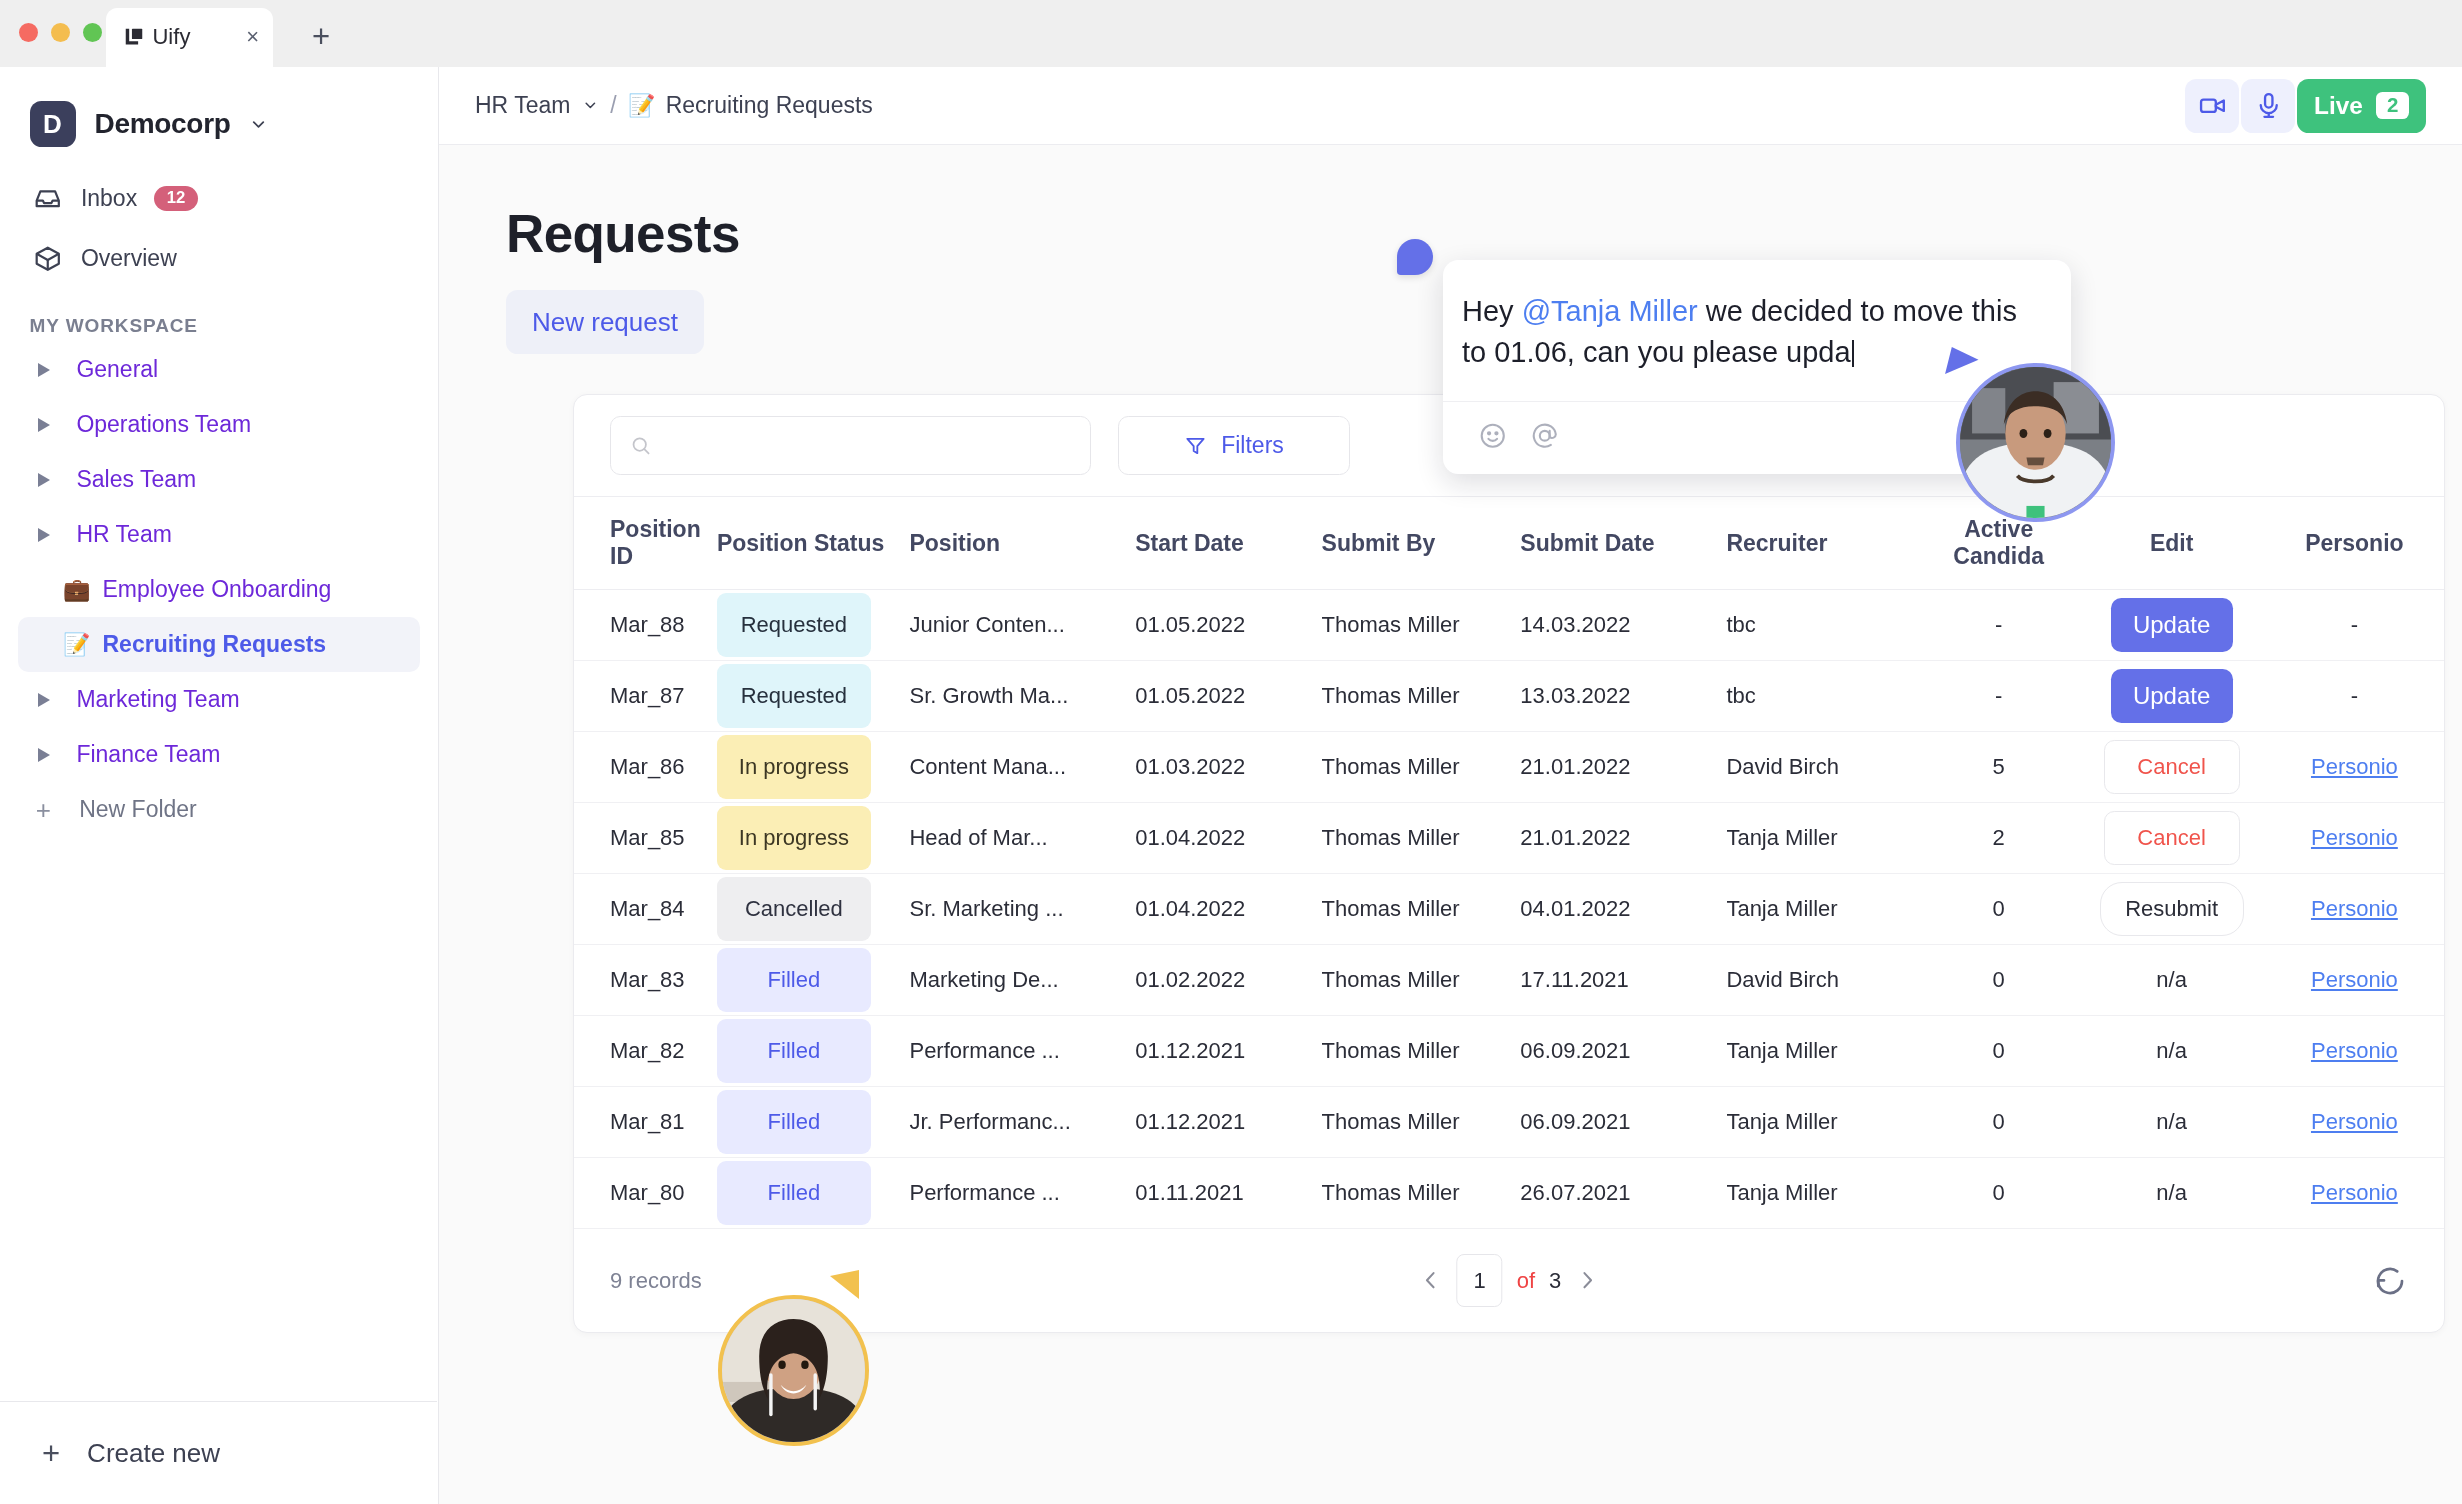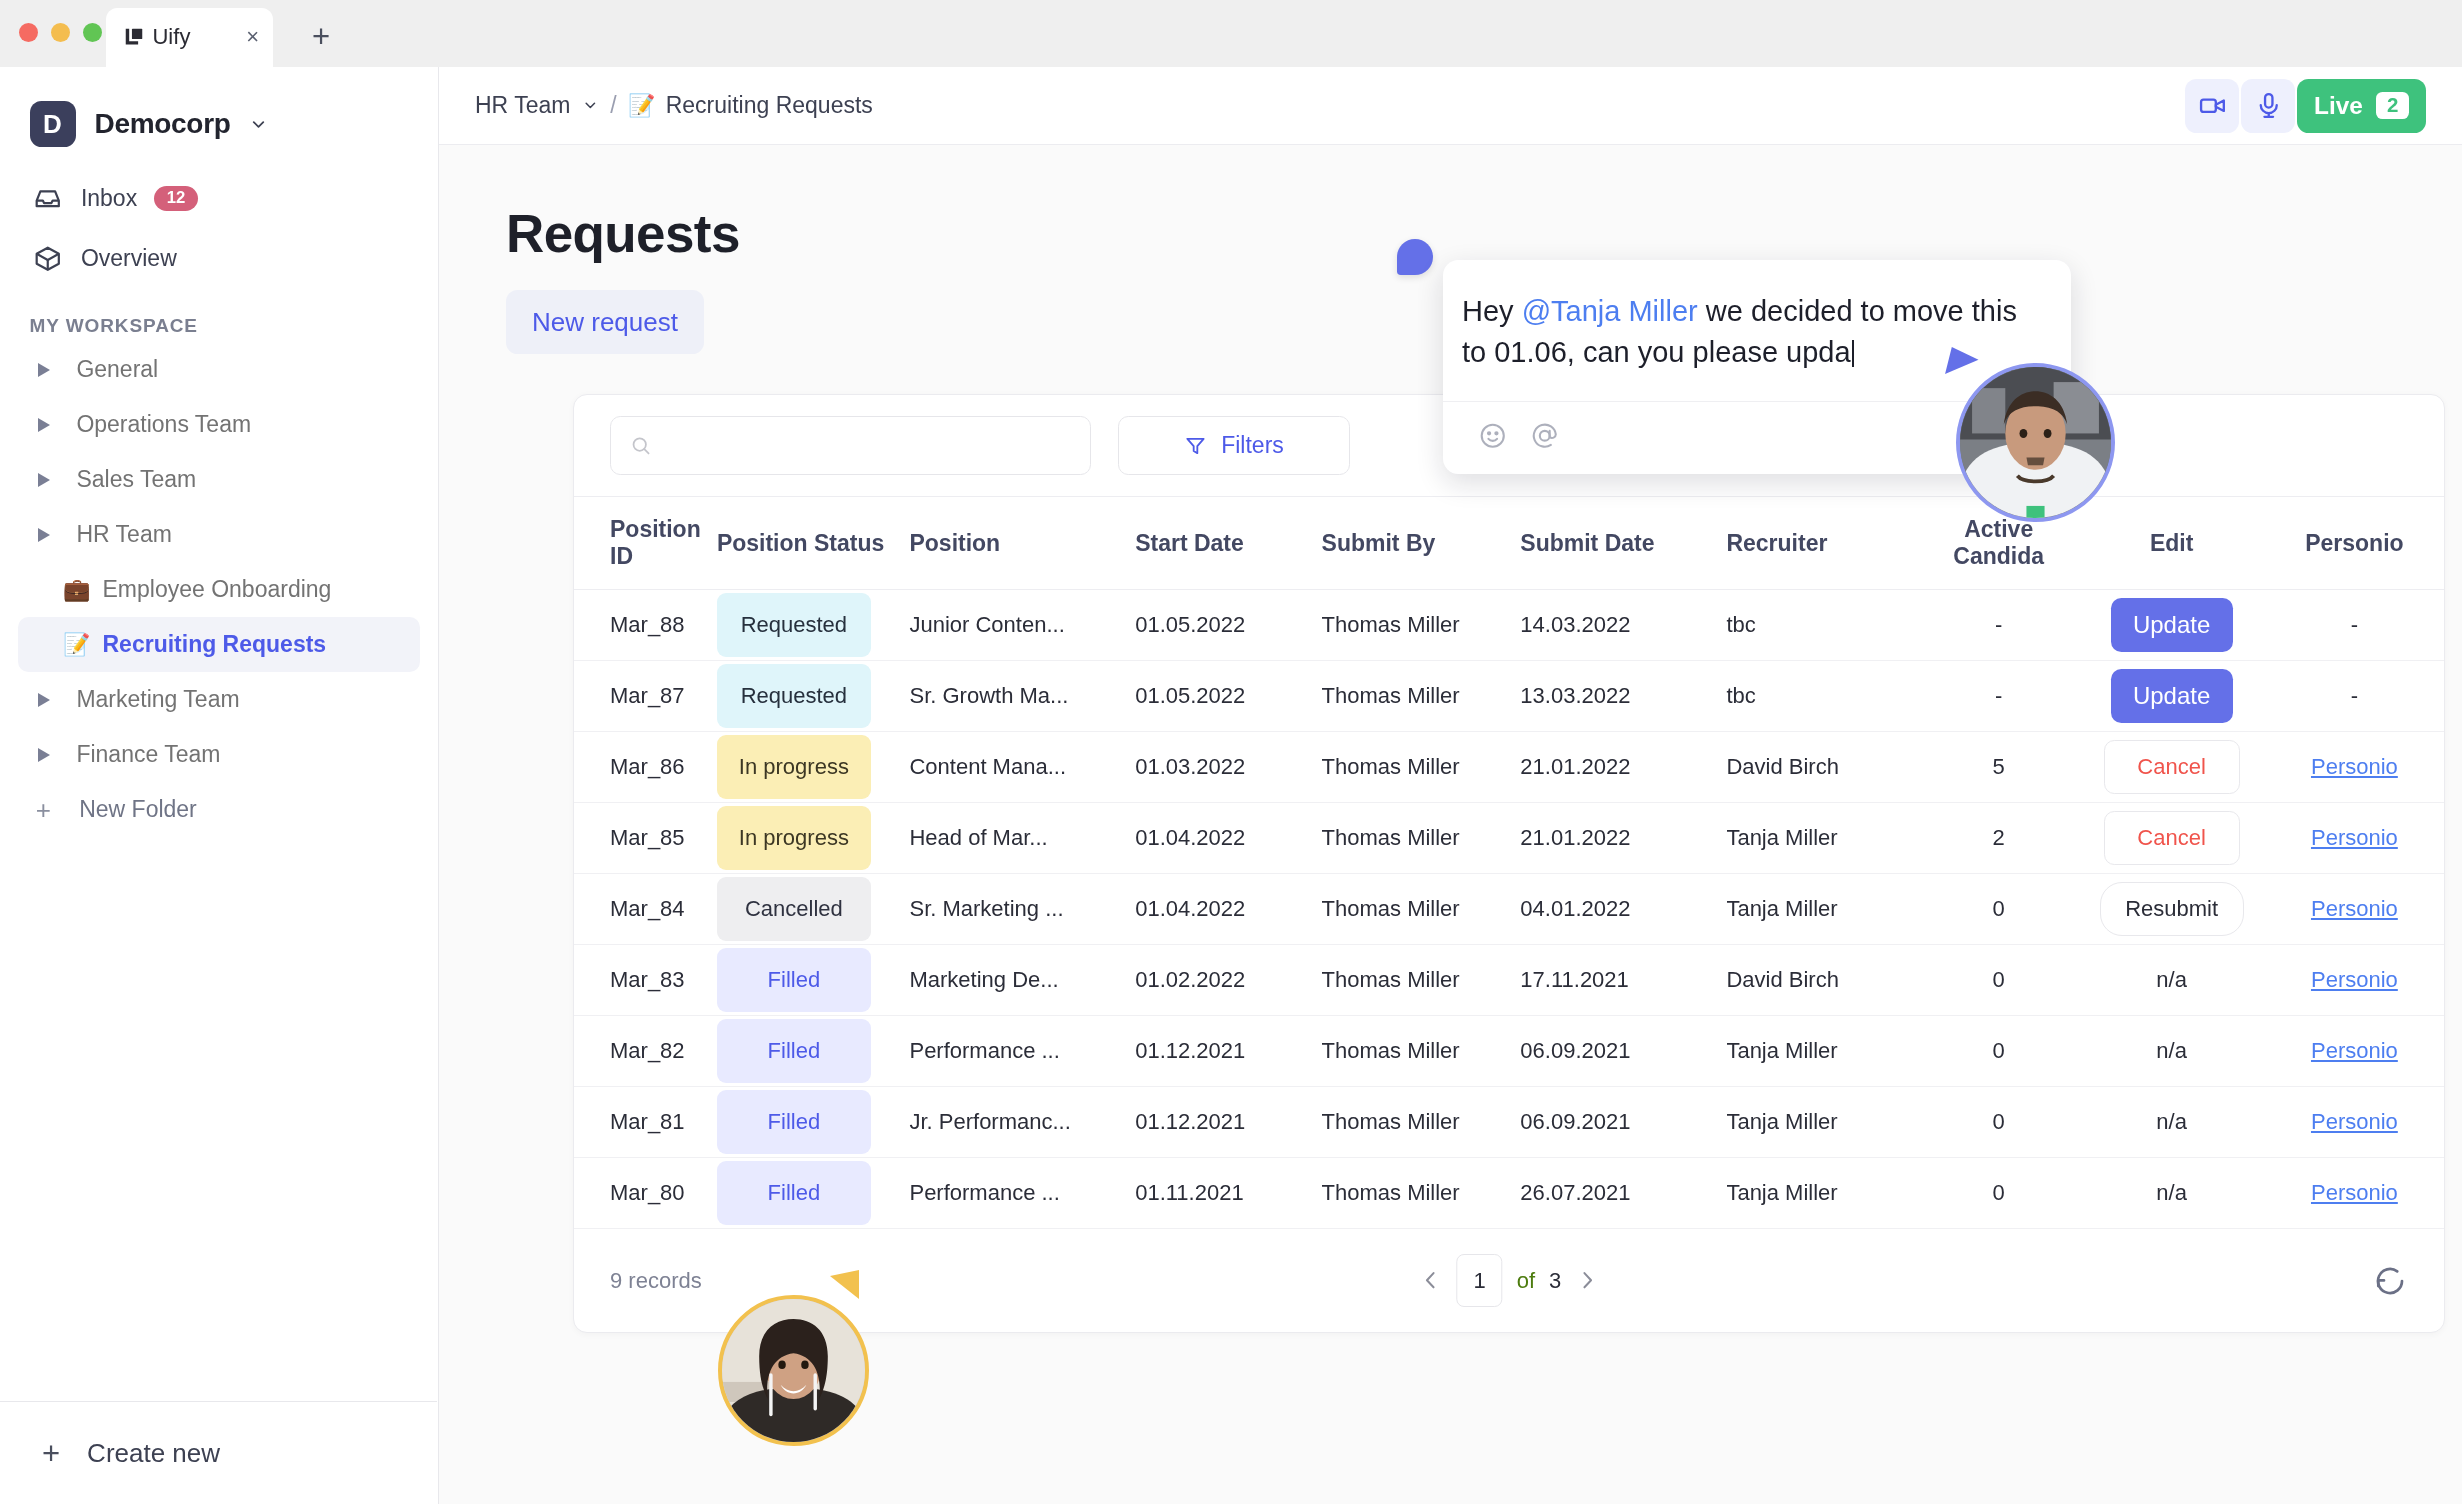--- a/index.html
+++ b/index.html
@@ -124,21 +124,21 @@
     height: 55px; margin: 0 18px; padding: 0 14px;
     border-radius: 10.3px; cursor: pointer;
   }
   .tree-row .tri {
     width: 0; height: 0; flex: none;
     border-left: 12.2px solid #7a7f95;
     border-top: 7.7px solid transparent;
     border-bottom: 7.7px solid transparent;
     margin-left: 6.4px;
   }
-  .tree-row .tree-label { margin-left: 26px; font-size: 23px; color: #737373; }
+  .tree-row .tree-label { margin-left: 26px; font-size: 23px; color: #6d28d9; }
   .tree-row.child { padding-left: 45px; }
   .tree-row.child .emoji { font-size: 22px; flex: none; width: 28px; }
   .tree-row.child .tree-label { margin-left: 11.5px; }
   .tree-row.active { background: #f2f3f9; }
   .tree-row.active .tree-label { color: #4d5ae8; font-weight: 600; }
 
   #new-folder-row {
     display: flex; align-items: center;
     height: 55px; margin: 0 18px; padding: 0 14px; cursor: pointer;
   }
@@ -316,21 +316,21 @@
     margin-left: auto; margin-right: auto;
     display: flex; align-items: center; gap: 14px;
     position: absolute; left: 50%; transform: translateX(-50%);
   }
   .pager-arrow { width: 24.4px; height: 24.4px; cursor: pointer; }
   #page-input-box {
     width: 46px; height: 53px; border: 1.3px solid #e6e6ea; border-radius: 7.7px;
     display: flex; align-items: center; justify-content: center;
     font-size: 22px; color: #2b2d38; cursor: text;
   }
-  #page-of { font-size: 22px; color: #4d7c0f; }
+  #page-of { font-size: 22px; color: #ef4444; }
   #page-total { font-size: 22px; color: #2b2d38; }
   #refresh-button {
     margin-left: auto; width: 36px; height: 36px; cursor: pointer;
   }
 
   
   #comment-cursor-dot {
     position: absolute; left: 1397px; top: 239px;
     width: 36px; height: 36px;
     background: #6470e8;

